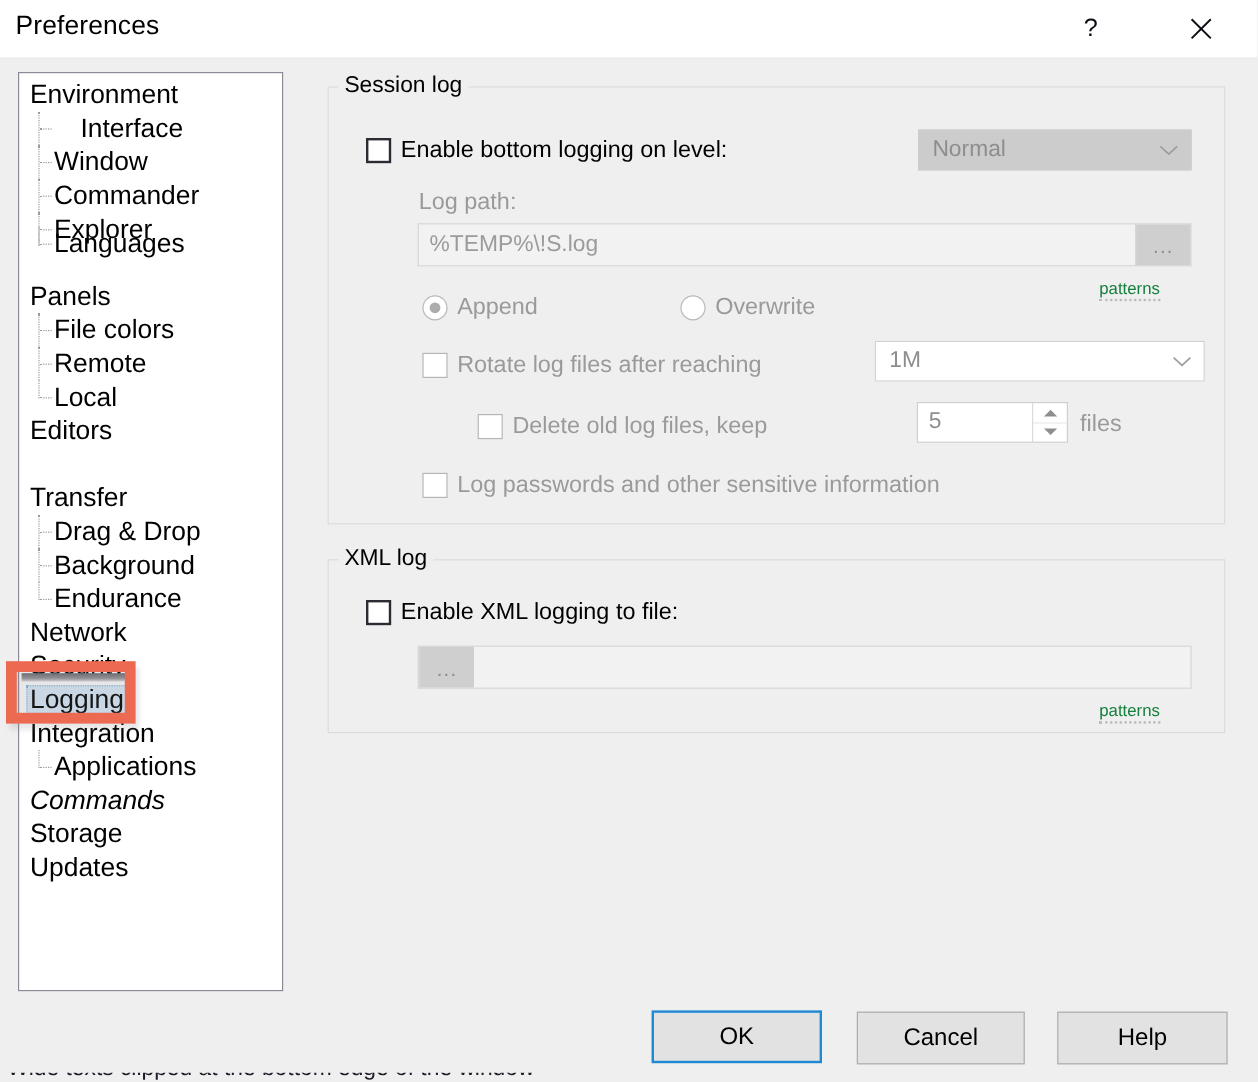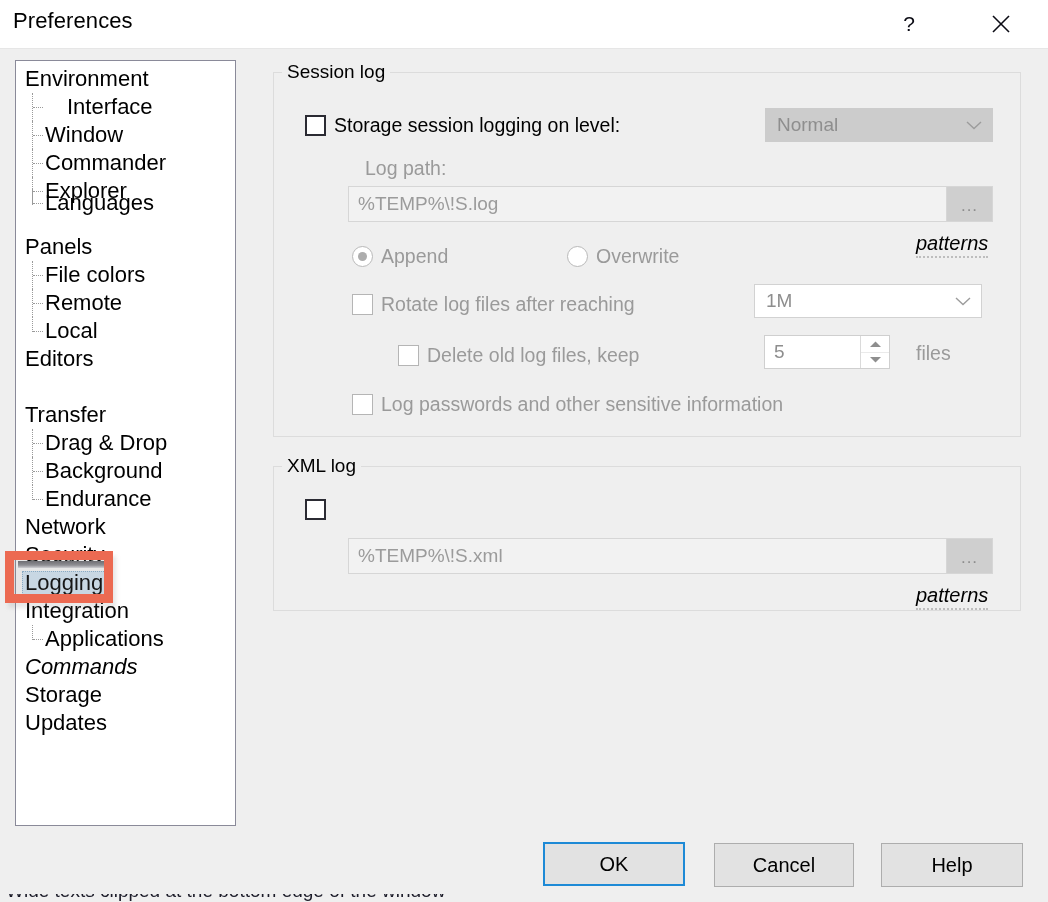--- a/index.html
+++ b/index.html
@@ -180,21 +180,20 @@
     white-space: nowrap;
     color: #000;
   }
   .ctl-label.disabled { color: #9a9a9a; }
 
   .plain-label {
     position: absolute;
     font-size: 19.5px;
     color: #9a9a9a;
     white-space: nowrap;
-    margin-left: 16px;
   }
 
   
   .pathfield {
     position: absolute;
     height: 36px;
     background: #f2f2f2;
     border: 1px solid #d6d6d6;
     box-sizing: border-box;
     display: flex;
@@ -268,26 +267,25 @@
     flex: 1;
     display: flex;
     align-items: center;
     justify-content: center;
   }
   .spin-btns > div:first-child { border-bottom: 1px solid #eaeaea; }
 
   
   .patterns {
     position: absolute;
-    font-size: 20px;
-    color: #000000;
+    font-size: 14px;
+    color: #15803d;
     border-bottom: 2px dotted #bdbdbd;
     padding-bottom: 1px;
     white-space: nowrap;
-    font-style: italic;
   }
 
   
   .btn {
     position: absolute;
     height: 44px;
     background: #e2e2e2;
     border: 1px solid #adadad;
     box-sizing: border-box;
     display: flex;
@@ -457,21 +455,21 @@
 <div class="shadow-soft"></div>
 <div class="shadow-bar"></div>
 <div class="annotation-box" style="border-color: rgb(236, 106, 82);"></div>
 
 <div class="group" id="group-session">
   <div class="group-title">Session log</div>
 </div>
 
 <div class="row" style="left:305px; top:114px;">
   <div class="checkbox"></div>
-  <div class="ctl-label">Storage session logging on level:</div>
+  <div class="ctl-label">Enable bottom logging on level:</div>
 </div>
 
 <div class="combo grey" style="left:765px; top:108px; width:228px;">
   <span>Normal</span>
   <svg class="chev" viewBox="0 0 16 9">
     <polyline points="1,1 8,7.5 15,1" fill="none" stroke="#9c9c9c" stroke-width="1.4"></polyline>
   </svg>
 </div>
 
 <div class="plain-label" style="left:349px; top:157px;">Log path:</div>
@@ -491,21 +489,21 @@
 <div class="row" style="left:567px; top:245px;">
   <div class="radio"></div>
   <div class="ctl-label disabled">Overwrite</div>
 </div>
 
 <div class="row" style="left:352px; top:293px;">
   <div class="checkbox disabled"></div>
   <div class="ctl-label disabled">Rotate log files after reaching</div>
 </div>
 
-<div class="combo white" style="left:754px; top:284px; width:228px;">
+<div class="combo white" style="left:729px; top:284px; width:275px;">
   <span>1M</span>
   <svg class="chev" viewBox="0 0 16 9">
     <polyline points="1,1 8,7.5 15,1" fill="none" stroke="#9c9c9c" stroke-width="1.4"></polyline>
   </svg>
 </div>
 
 <div class="row" style="left:398px; top:344px;">
   <div class="checkbox disabled"></div>
   <div class="ctl-label disabled">Delete old log files, keep</div>
 </div>
@@ -532,24 +530,24 @@
   <div class="checkbox disabled"></div>
   <div class="ctl-label disabled">Log passwords and other sensitive information</div>
 </div>
 
 <div class="group" id="group-xml">
   <div class="group-title">XML log</div>
 </div>
 
 <div class="row" style="left:305px; top:499px;">
   <div class="checkbox"></div>
+  <div class="ctl-label">Enable XML logging to file:</div>
 </div>
 
 <div class="pathfield" style="left:348px; top:538px; width:645px;">
-  <div class="val">%TEMP%\!S.xml</div>
   <div class="browse">...</div>
 </div>
 
 <div class="patterns" style="left:916px; top:584px;">patterns</div>
 
 <div class="btn default" id="btn-ok">
   <span>OK</span>
 </div>
 <div class="btn" id="btn-cancel">
   <span>Cancel</span>

